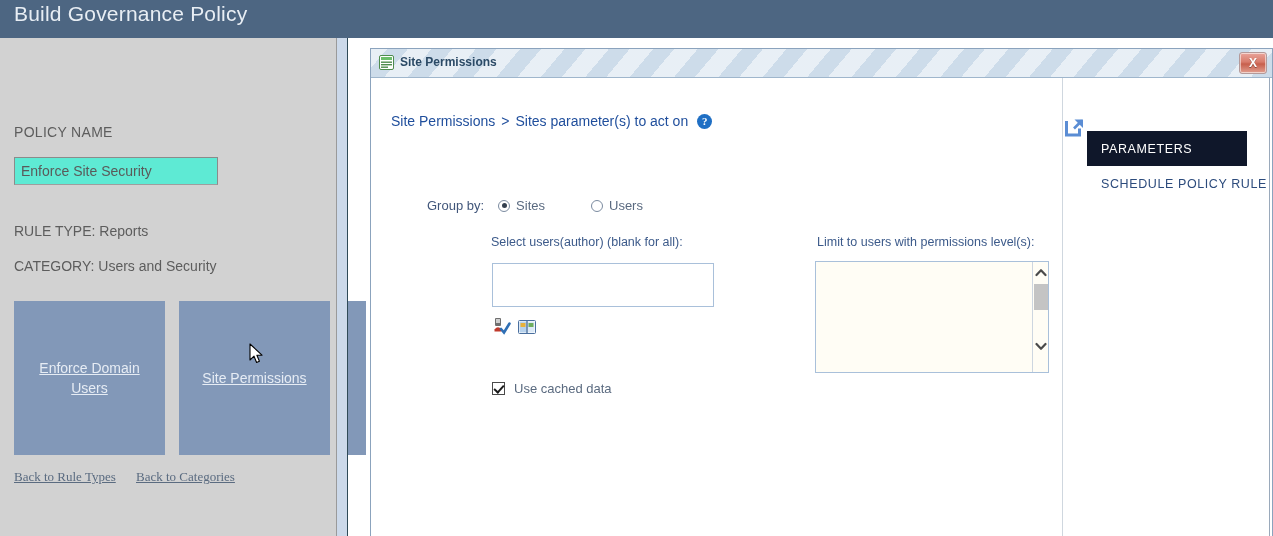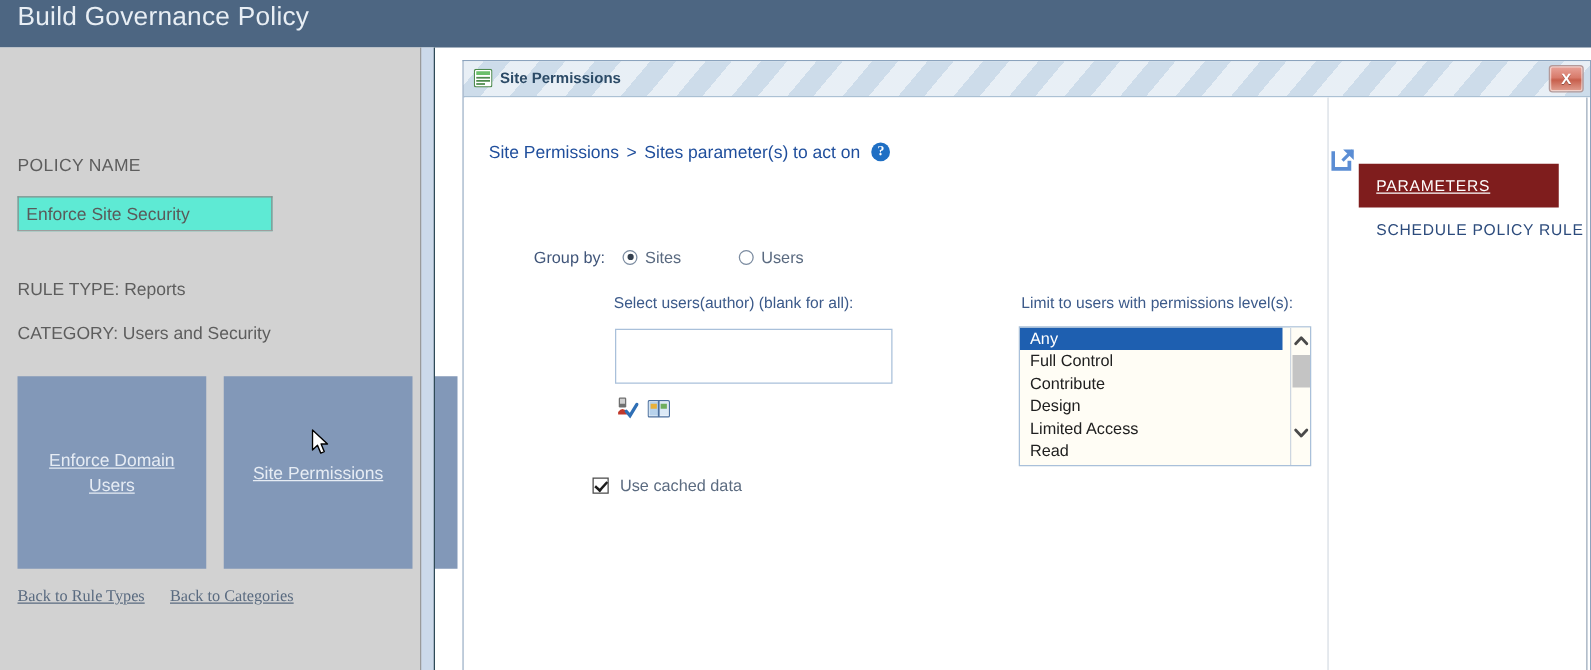--- a/index.html
+++ b/index.html
@@ -284,21 +284,21 @@
     position: absolute;
     left: 120px; top: 238px;
     display: flex;
     align-items: flex-end;
     gap: 7px;
   }
   .picker-icon { cursor: pointer; display: block; }
 
   #use-cached-row {
     position: absolute;
-    left: 102px; top: 303px;
+    left: 120px; top: 303px;
     display: flex;
     align-items: center;
     cursor: pointer;
   }
   #use-cached-checkbox {
     width: 13px; height: 13px;
     border: 1px solid #4a4a4a;
     background: #ffffff;
     position: relative;
     margin-right: 9px;
@@ -410,23 +410,22 @@
     display: flex;
     align-items: center;
     padding-left: 14px;
     font-size: 12.5px;
     letter-spacing: .6px;
     color: #2c4b7c;
     cursor: pointer;
     white-space: nowrap;
   }
   .rail-tab.active {
-    background: #7f1d1d;
+    background: #0f172a;
     color: #ffffff;
-    text-decoration: underline;
   }
   #rail-divider {
     position: absolute;
     left: 206px; top: 0;
     width: 1px; height: 458px;
     background: #9aa9bb;
   }
 </style>
 </head>
 <body>
@@ -530,28 +529,20 @@
 
       <div id="use-cached-row">
         <span id="use-cached-checkbox" class="checked"></span>
         <span id="use-cached-label">Use cached data</span>
       </div>
 
 
       <div class="field-caption" id="permissions-caption">Limit to users with permissions level(s):</div>
 
       <div id="permissions-listbox">
-        <div id="permissions-options">
-          <div class="perm-option selected">Any</div>
-          <div class="perm-option">Full Control</div>
-          <div class="perm-option">Contribute</div>
-          <div class="perm-option">Design</div>
-          <div class="perm-option">Limited Access</div>
-          <div class="perm-option">Read</div>
-        </div>
         <div id="permissions-scrollbar">
           <div class="sb-arrow" id="sb-arrow-up">
             <svg width="12" height="9" viewBox="0 0 12 9">
                 <path d="M1.5 7 L6 2.2 L10.5 7" stroke="#4a4a4a" stroke-width="2.2" fill="none" stroke-linecap="round" stroke-linejoin="round"></path>
               </svg>
           </div>
           <div id="sb-thumb"></div>
           <div class="sb-arrow" id="sb-arrow-down">
             <svg width="12" height="9" viewBox="0 0 12 9">
                 <path d="M1.5 2 L6 6.8 L10.5 2" stroke="#4a4a4a" stroke-width="2.2" fill="none" stroke-linecap="round" stroke-linejoin="round"></path>

